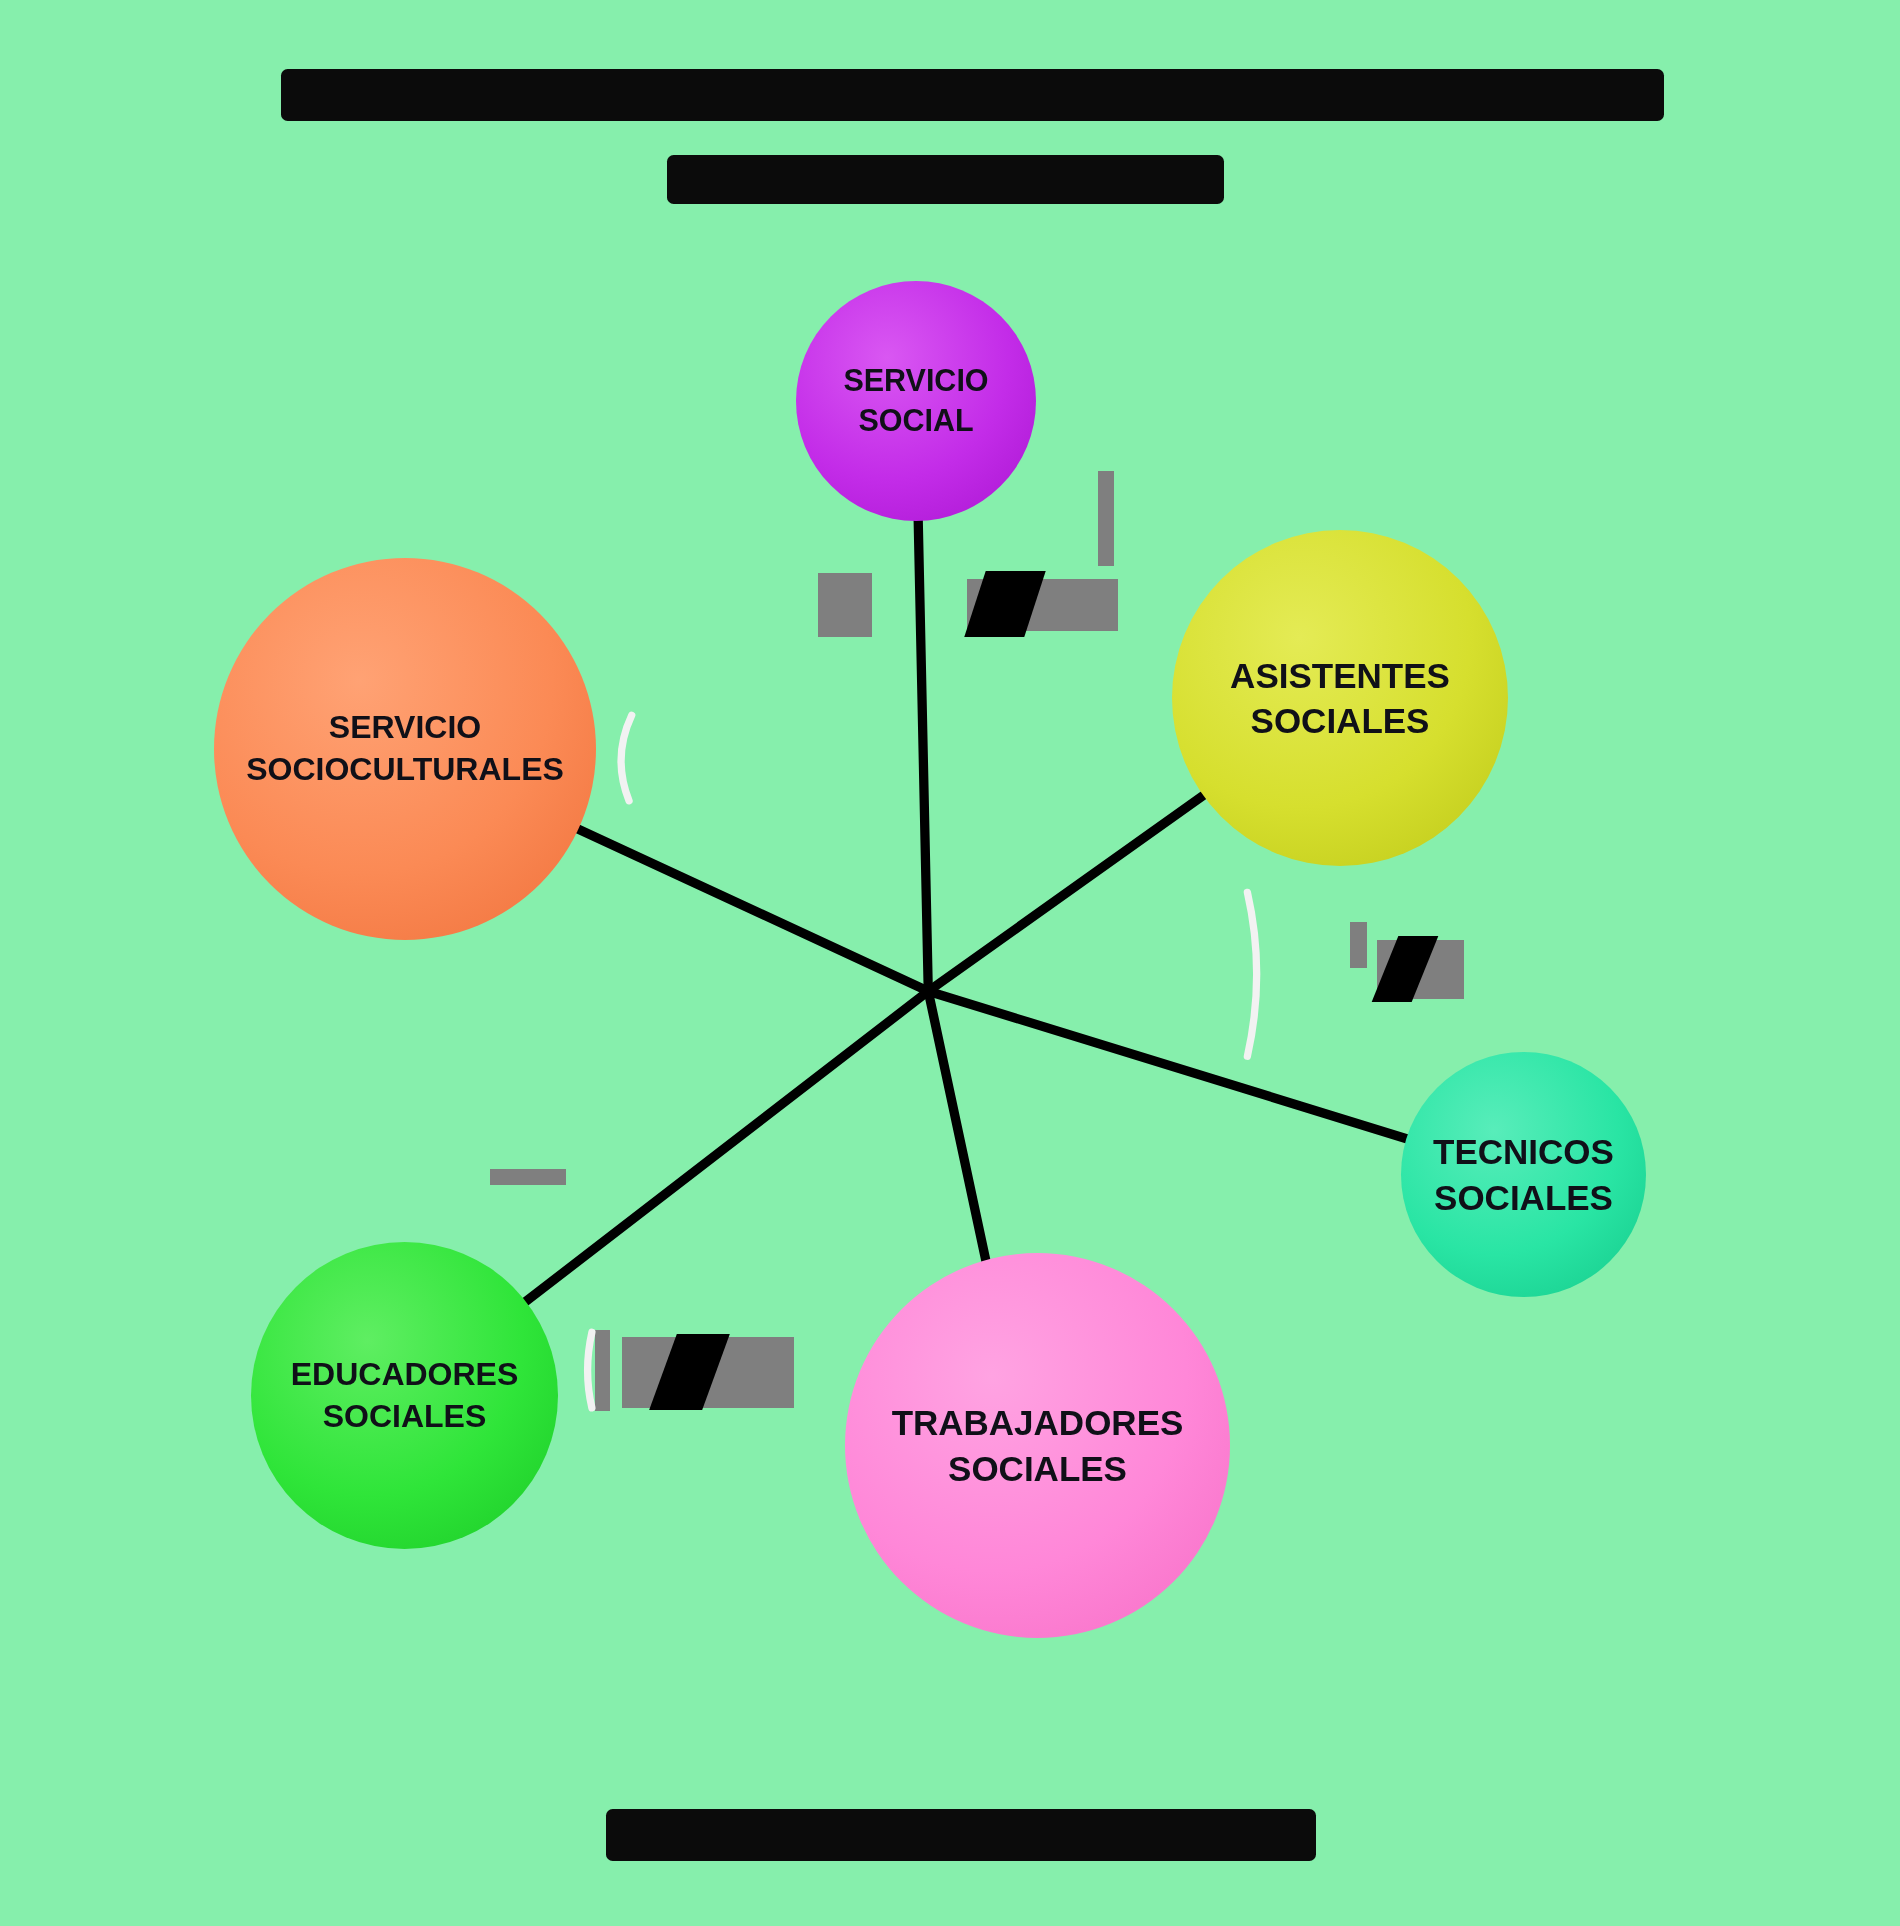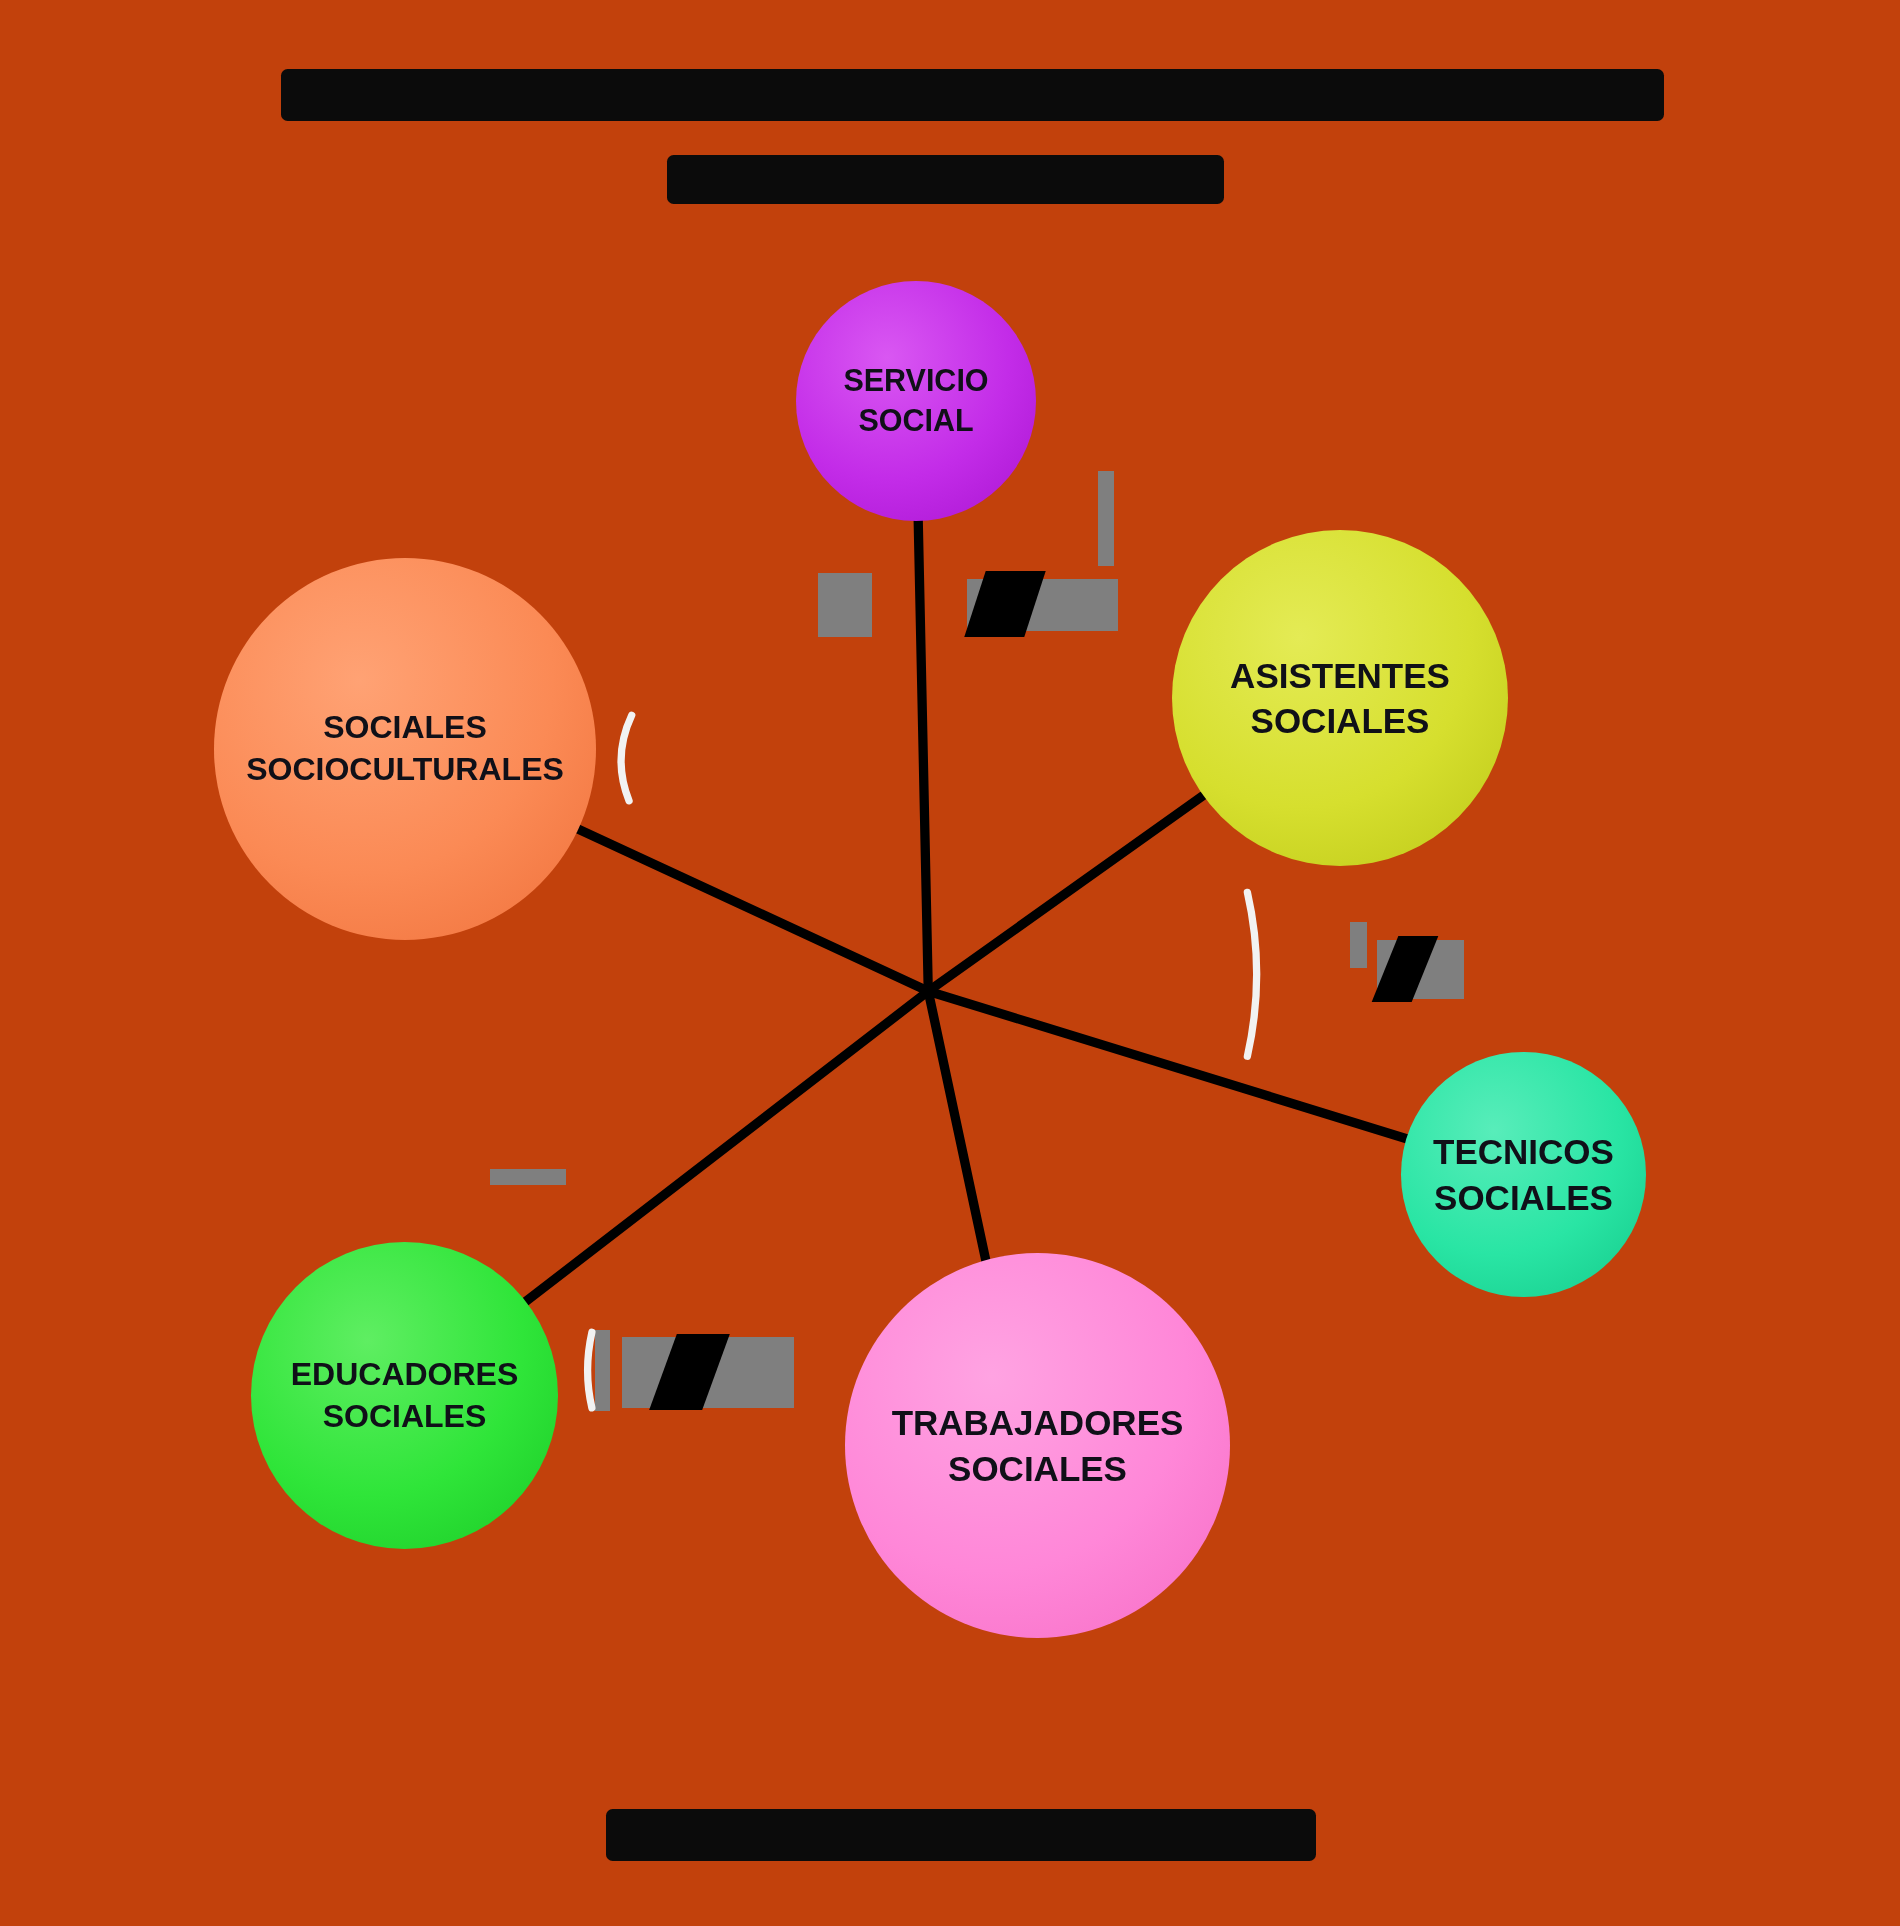--- a/index.html
+++ b/index.html
@@ -5,21 +5,21 @@
   html, body {
     margin: 0;
     padding: 0;
     background: #000;
     font-family: "Liberation Sans", sans-serif;
   }
   .stage {
     position: relative;
     width: 1901px;
     height: 1926px;
-    background: #c2410c;
+    background: #86efac;
     overflow: hidden;
   }
 
   
   .obscured {
     position: absolute;
     background: #0b0b0b;
     border-radius: 6.6px;
   }
   .obscured.title-1 { left: 281px;  top: 69px;  width: 1383px; height: 52px; }
@@ -157,18 +157,18 @@
 
   <div class="node node-trabajadores">
     <span class="node-label">TRABAJADORES SOCIALES</span>
   </div>
 
   <div class="node node-educadores">
     <span class="node-label">EDUCADORES SOCIALES</span>
   </div>
 
   <div class="node node-gestores">
-    <span class="node-label">SOCIALES SOCIOCULTURALES</span>
+    <span class="node-label">SERVICIO SOCIOCULTURALES</span>
   </div>
 
 
 </div>
 
 
 </body></html>

